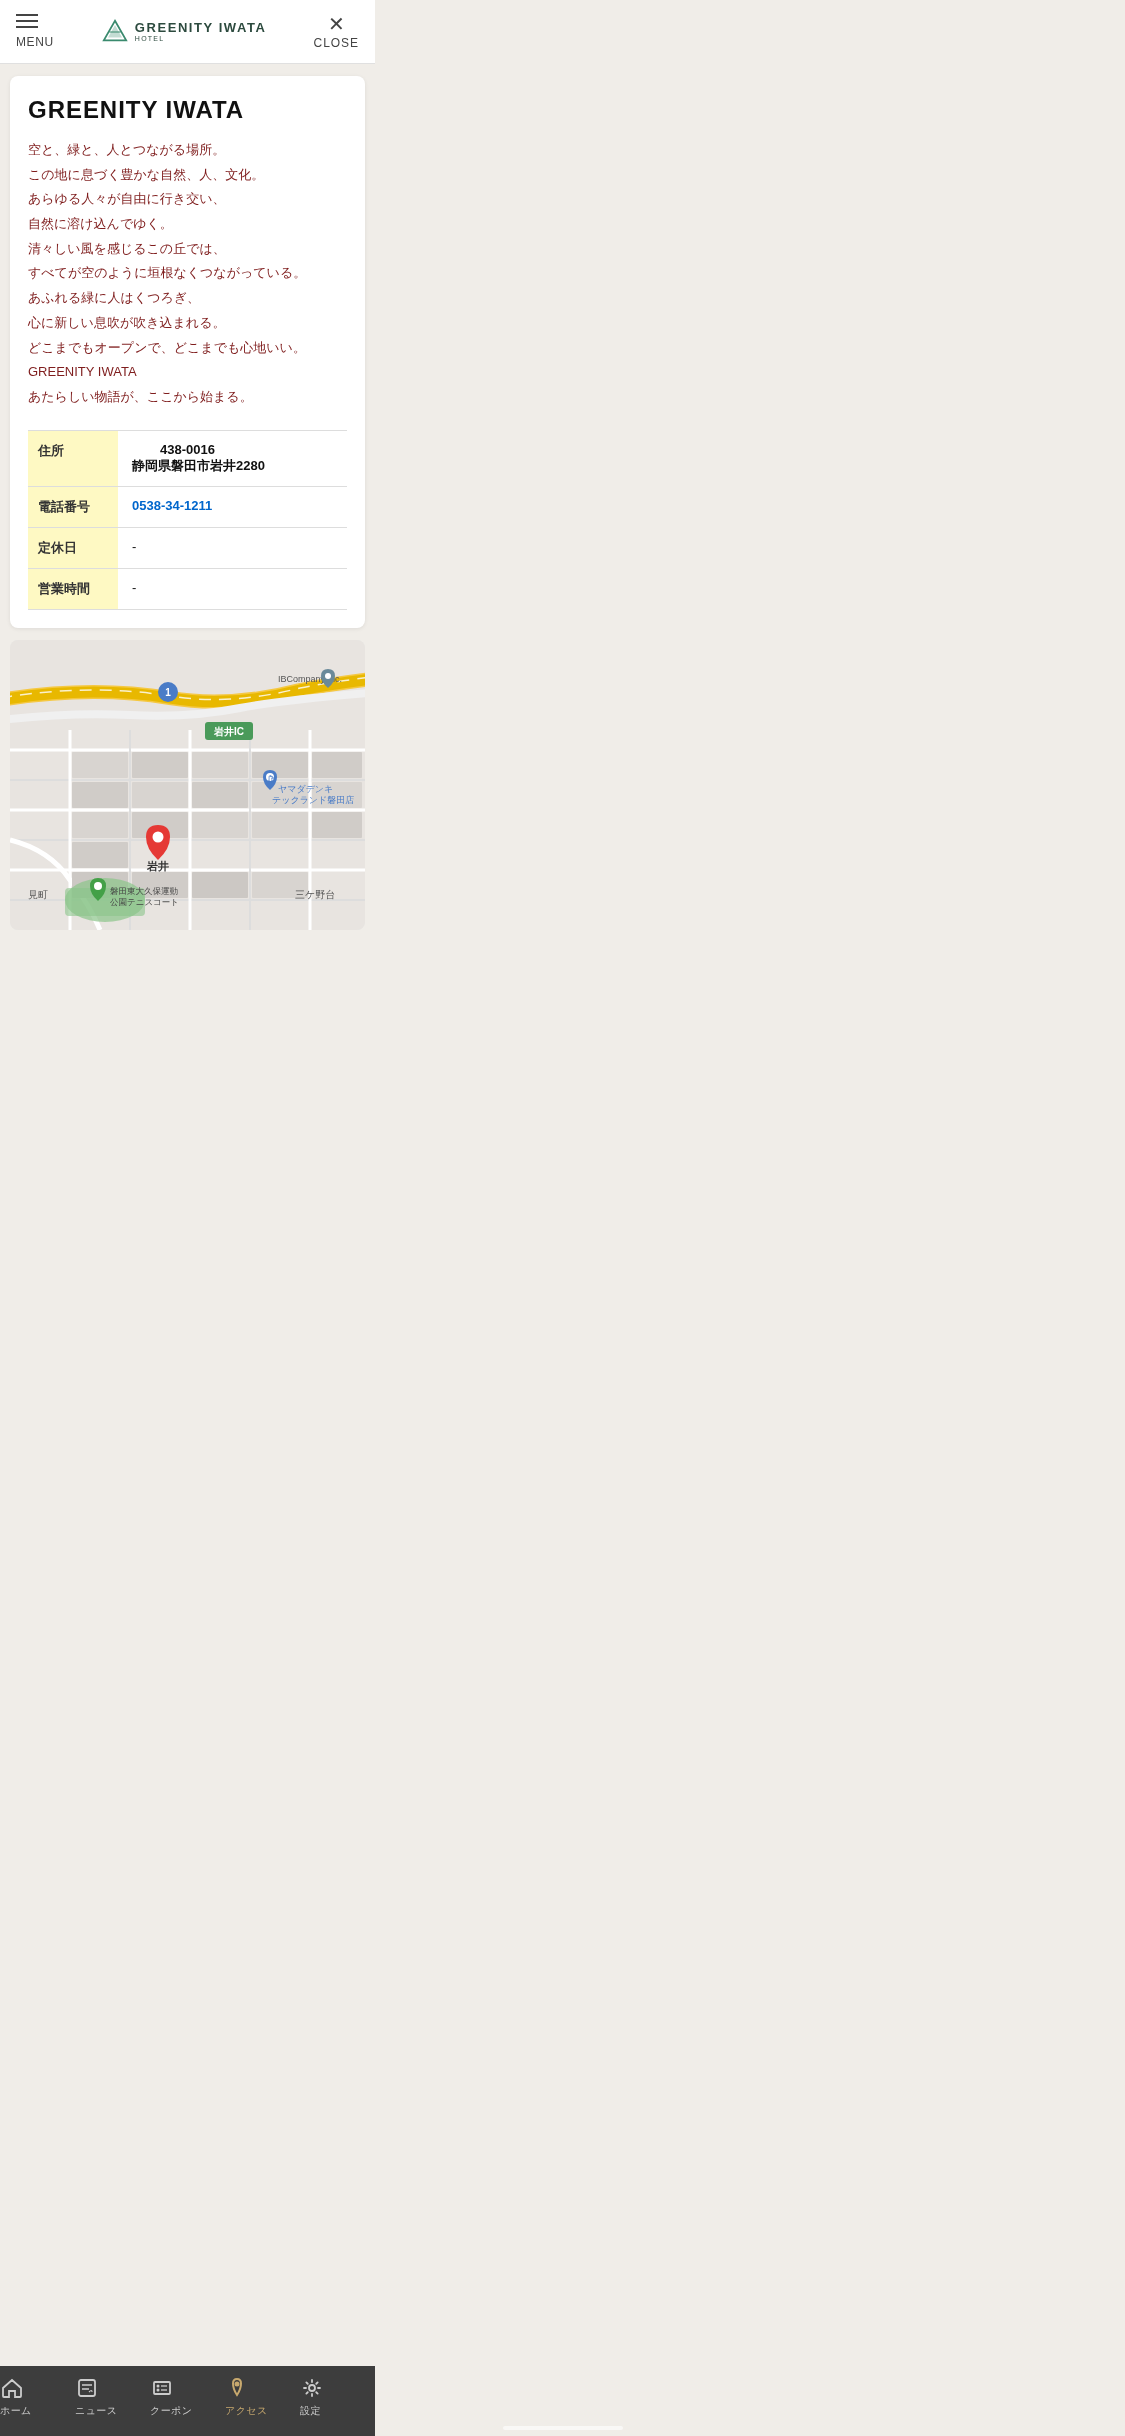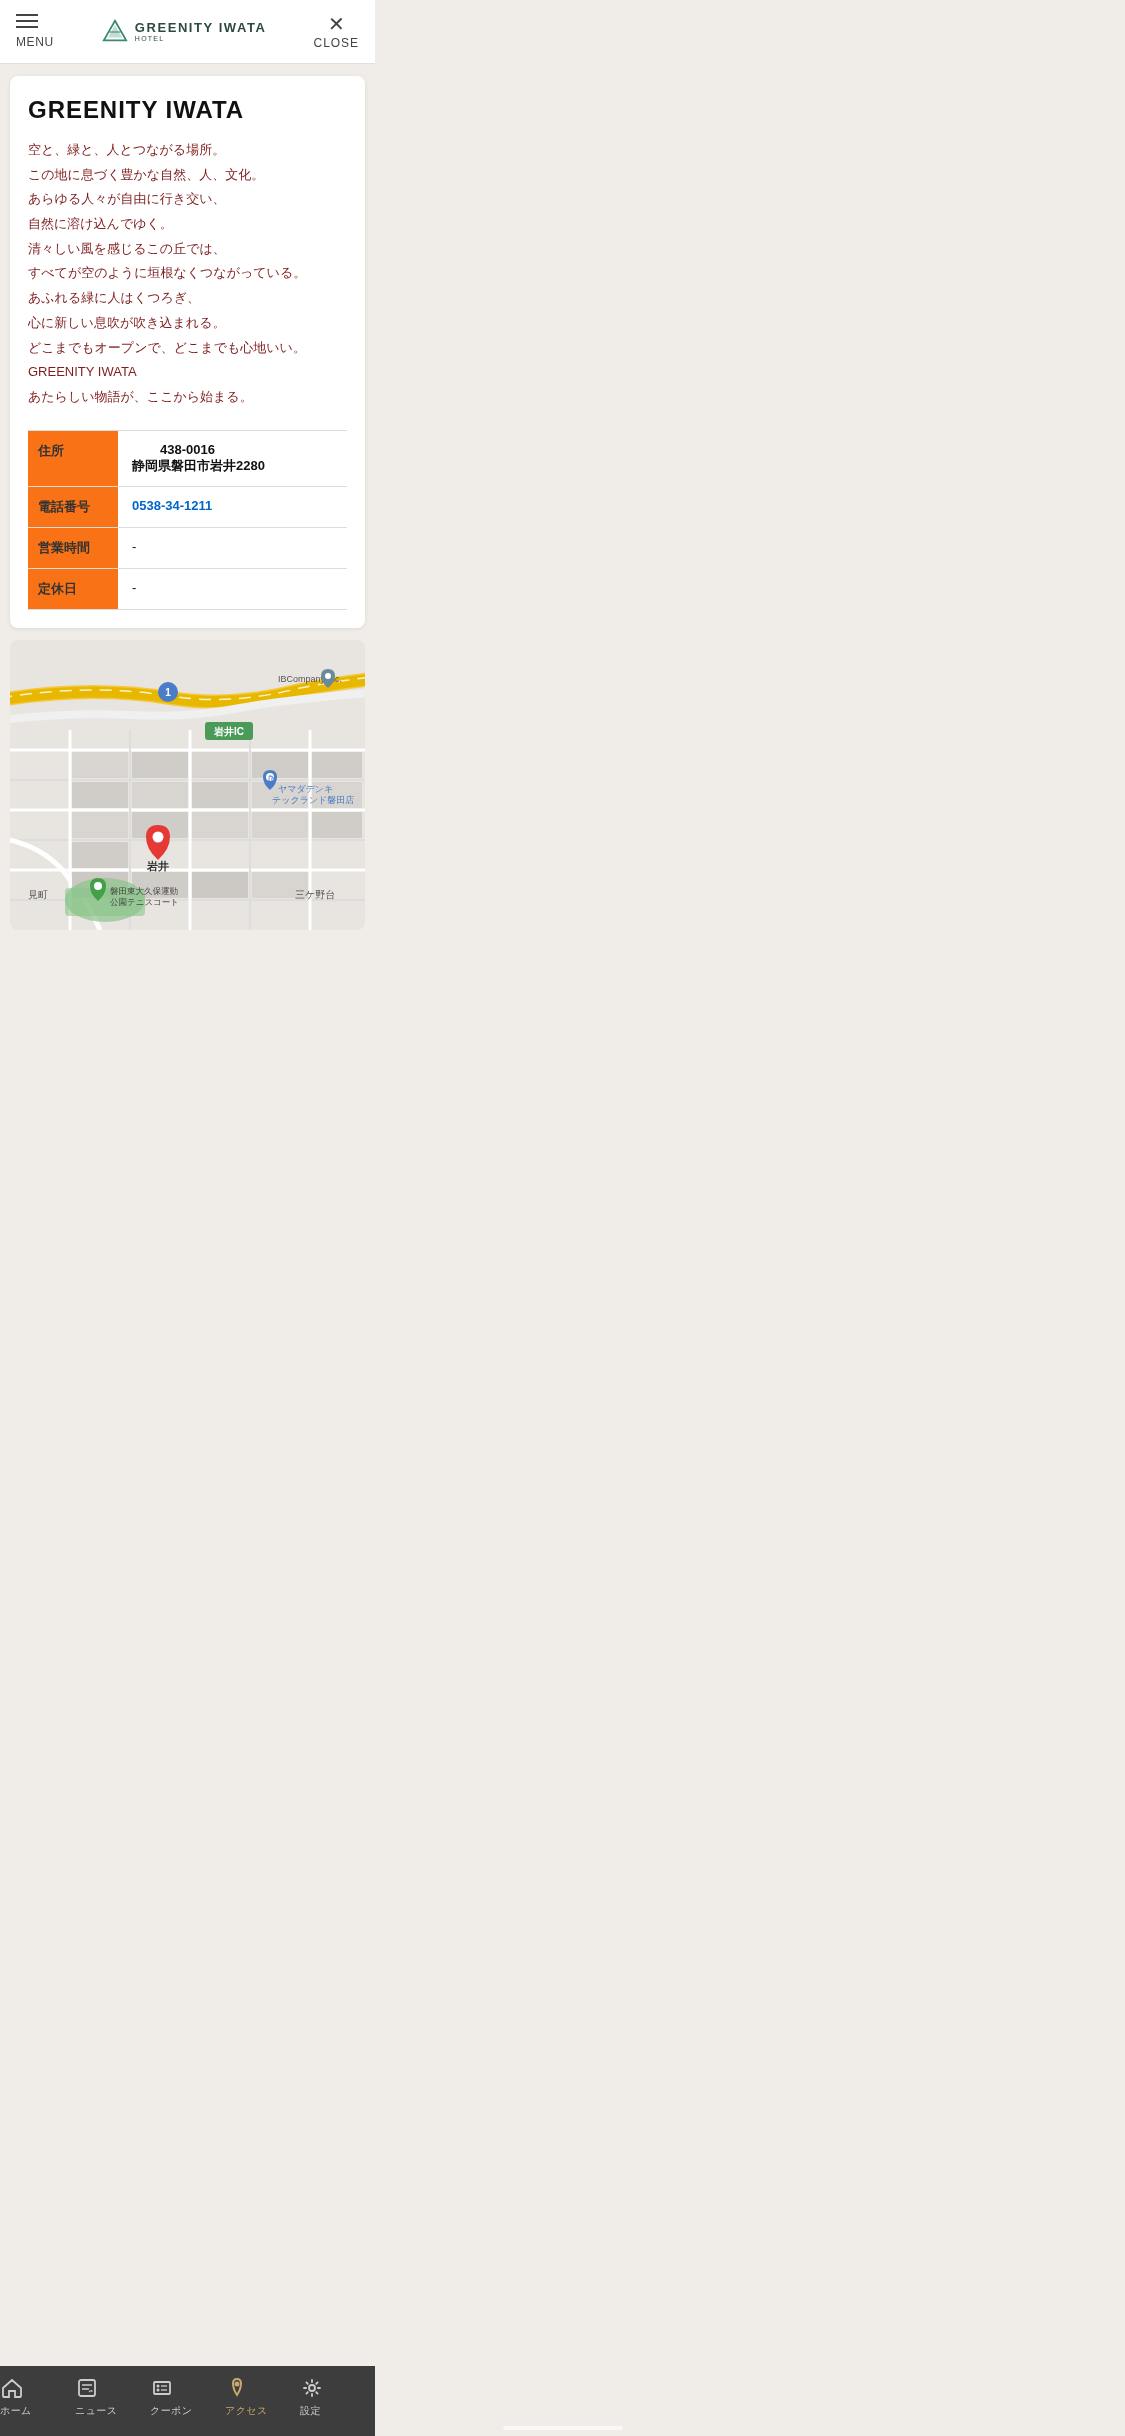--- a/index.html
+++ b/index.html
@@ -122,21 +122,21 @@
     }
     .info-table tr:last-child {
       border-bottom: 1px solid #ddd;
     }
     .info-table td {
       padding: 11px 10px;
       font-size: 13px;
       vertical-align: top;
     }
     .info-table td:first-child {
-      background: #f97316;
+      background: #fef9c3;
       color: #333;
       font-weight: 600;
       width: 90px;
       white-space: nowrap;
     }
     .info-table td:last-child {
       color: #111;
       font-weight: 500;
       padding-left: 14px;
     }
@@ -297,25 +297,25 @@
         <td>
           <span class="address-zip">438-0016</span>
           <span class="address-full">静岡県磐田市岩井2280</span>
         </td>
       </tr>
       <tr>
         <td>電話番号</td>
         <td style="color:#0066cc; font-weight:600;">0538-34-1211</td>
       </tr>
       <tr>
-        <td>営業時間</td>
+        <td>定休日</td>
         <td>-</td>
       </tr>
       <tr>
-        <td>定休日</td>
+        <td>営業時間</td>
         <td>-</td>
       </tr>
     </tbody>
       </table>
   </div>
 
 
   <div class="map-container">
     <svg class="map-svg" viewBox="0 0 355 290">
 

